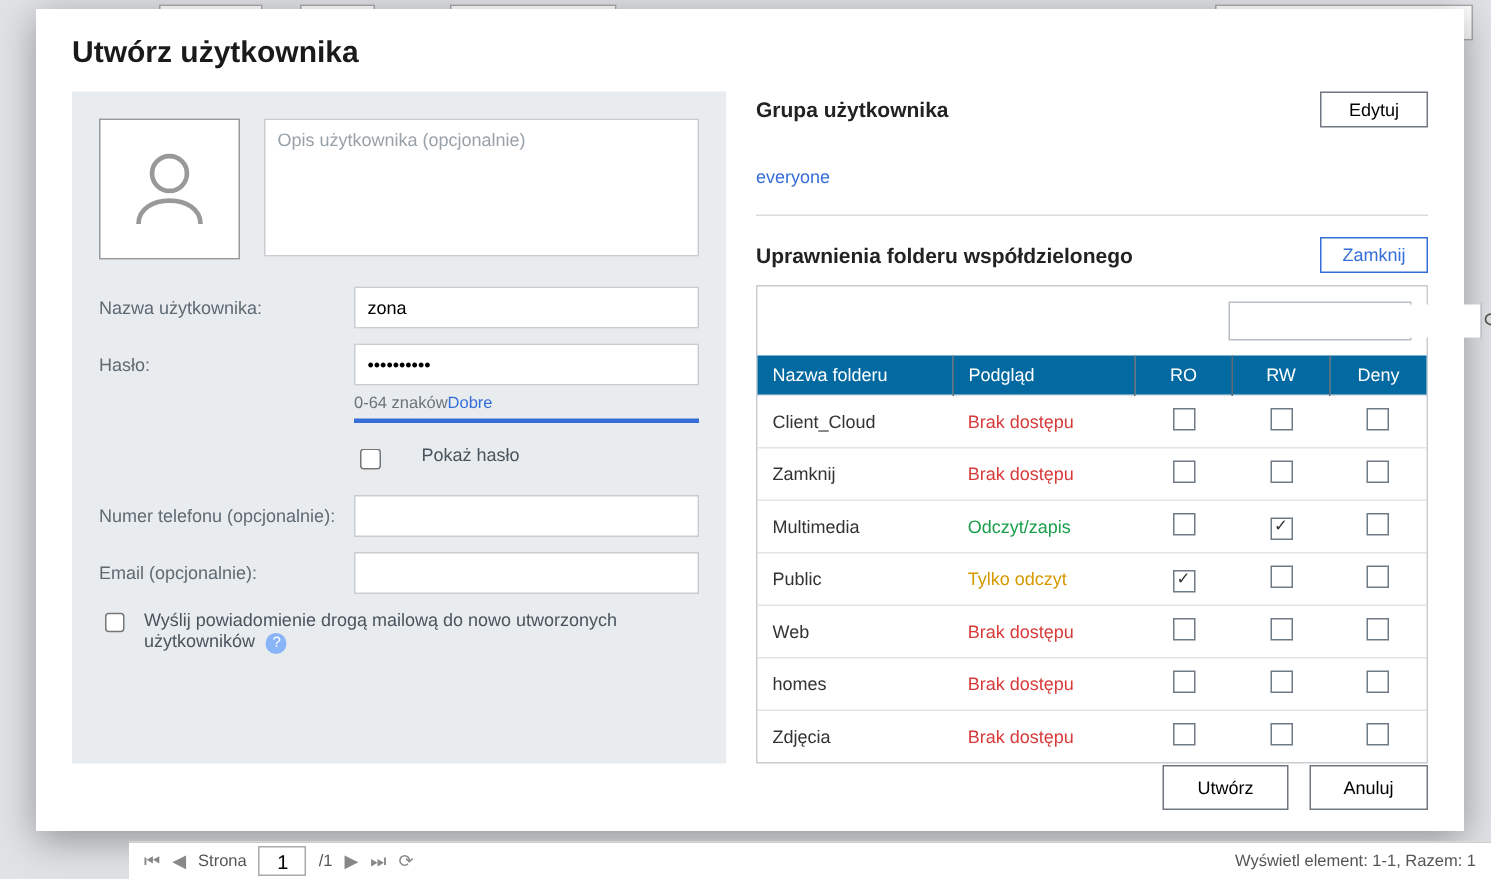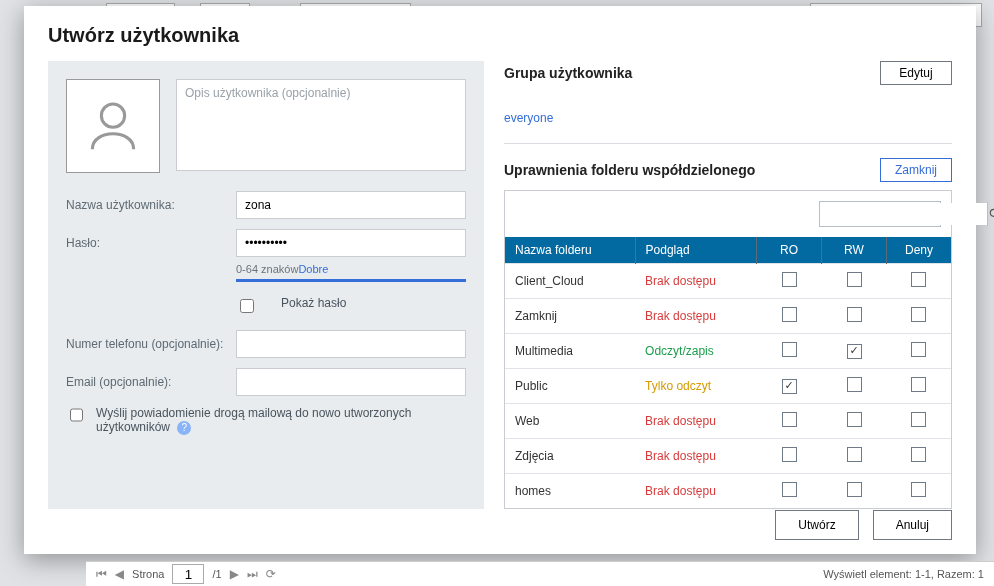--- a/index.html
+++ b/index.html
@@ -183,28 +183,28 @@
                   <td class="c"><span class="cb"></span></td>
                 </tr>
                 <tr>
                   <td>Web</td>
                   <td class="no">Brak dostępu</td>
                   <td class="c"><span class="cb"></span></td>
                   <td class="c"><span class="cb"></span></td>
                   <td class="c"><span class="cb"></span></td>
                 </tr>
                 <tr>
+                  <td>homes</td>
+                  <td class="no">Brak dostępu</td>
+                  <td class="c"><span class="cb"></span></td>
+                  <td class="c"><span class="cb"></span></td>
+                  <td class="c"><span class="cb"></span></td>
+                </tr>
+                <tr>
                   <td>Zdjęcia</td>
-                  <td class="no">Brak dostępu</td>
-                  <td class="c"><span class="cb"></span></td>
-                  <td class="c"><span class="cb"></span></td>
-                  <td class="c"><span class="cb"></span></td>
-                </tr>
-                <tr>
-                  <td>homes</td>
                   <td class="no">Brak dostępu</td>
                   <td class="c"><span class="cb"></span></td>
                   <td class="c"><span class="cb"></span></td>
                   <td class="c"><span class="cb"></span></td>
                 </tr>
               </tbody>
         </table>
       </div>
     </div>
   </div>

